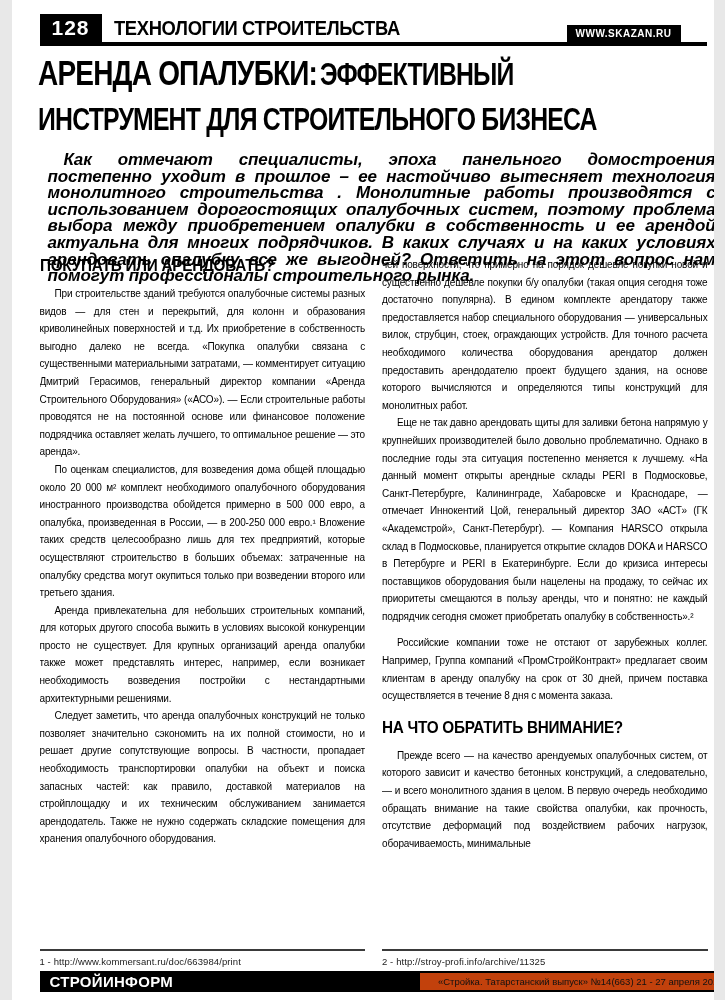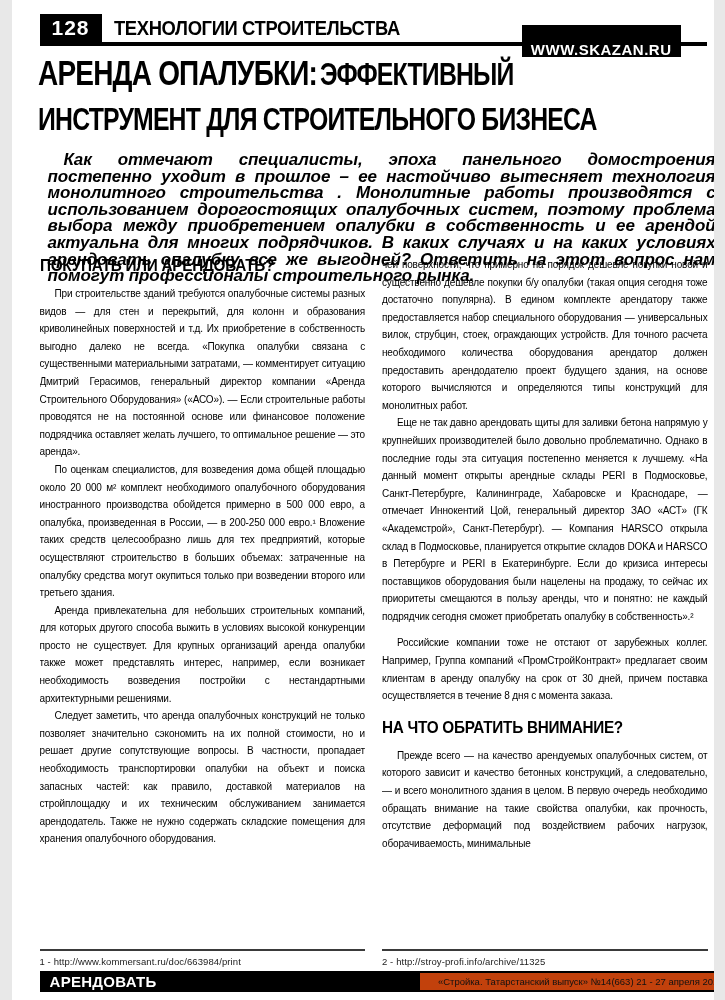--- a/index.html
+++ b/index.html
@@ -19,22 +19,22 @@
   .section-kicker {
     position:absolute; left:102px; top:17px;
     font-size:20px; font-weight:bold; letter-spacing:-0.4px;
     transform:scaleX(0.92); transform-origin:left top; white-space:nowrap;
   }
   .top-rule {
     position:absolute; left:28px; top:42px; width:667px; height:4px; background:#000;
   }
   .site-box {
     position:absolute; right:33px; top:25px; height:17px;
-    background:#000; color:#fff; font-size:15px; font-weight:bold;
-    line-height:17px; padding:16px 9px; letter-spacing:0.5px;
+    background:#000; color:#fff; font-size:10px; font-weight:bold;
+    line-height:17px; padding:0 9px; letter-spacing:0.5px;
   }
 
   
   .headline {
     position:absolute; left:26px; top:52px;
     font-weight:bold; transform:scaleX(0.8); transform-origin:left top;
     letter-spacing:-1px; white-space:nowrap;
   }
   .hl1 { line-height:42px; }
   .hl1a { font-size:35px; }
@@ -133,17 +133,17 @@
       </div>
       <div class="footnote-block">
         <div class="footnote-rule"></div>
         <div class="footnote">2 - http://stroy-profi.info/archive/11325</div>
       </div>
     </div>
 
   </div>
 
   <div class="bottombar">
-    <div class="brand-bar">АРЕНДОВАТЬ</div>
+    <div class="brand-bar">СТРОЙИНФОРМ</div>
     <div class="issue-box">«Стройка. Татарстанский выпуск» №14(663) 21 - 27 апреля 2014г.</div>
   </div>
 
 </div>
 
 </body></html>

